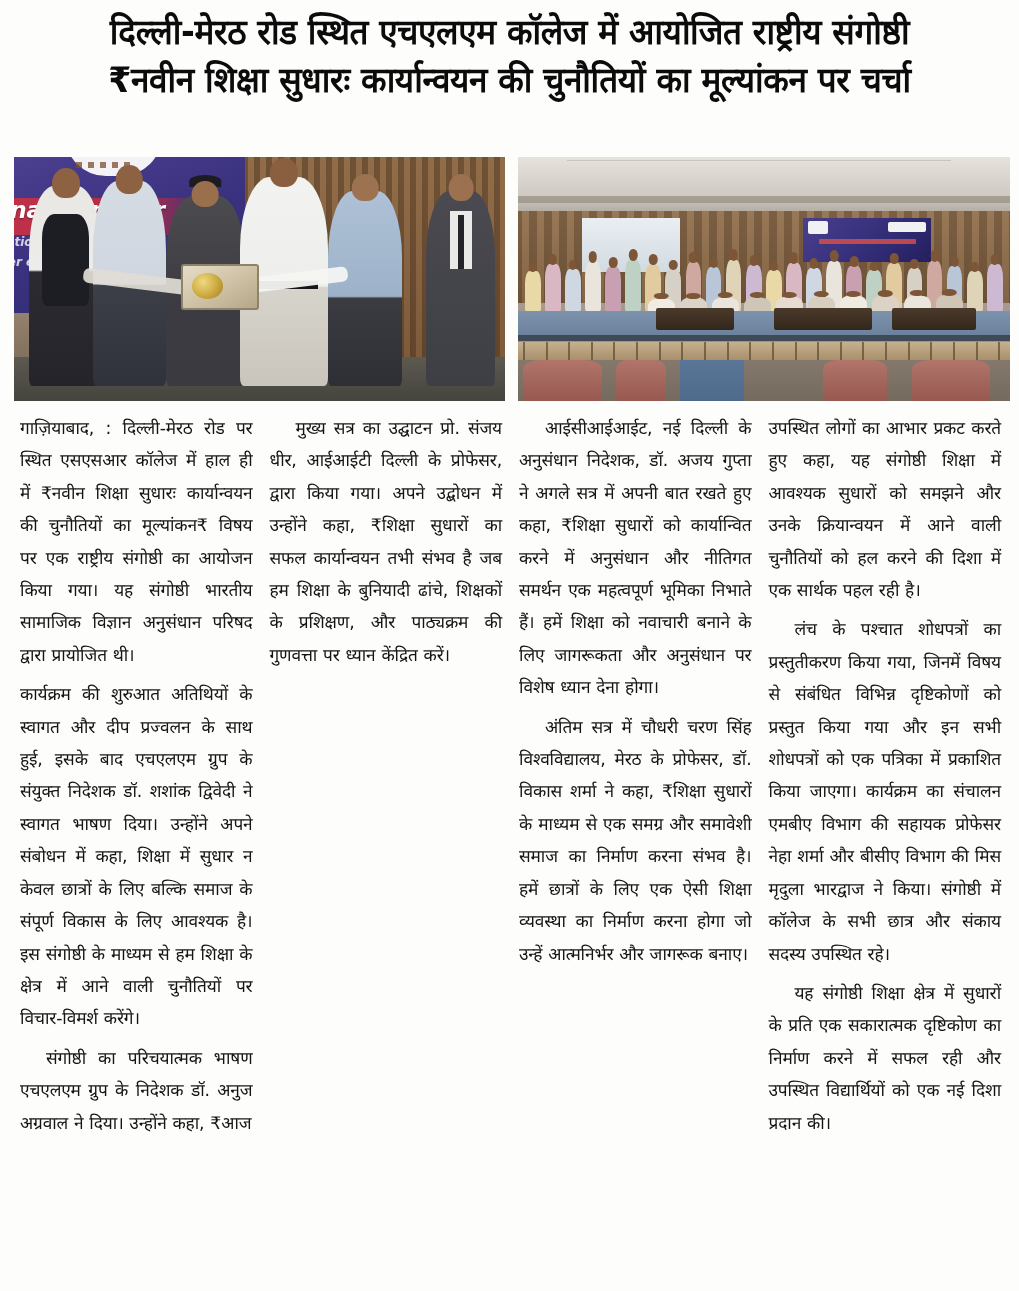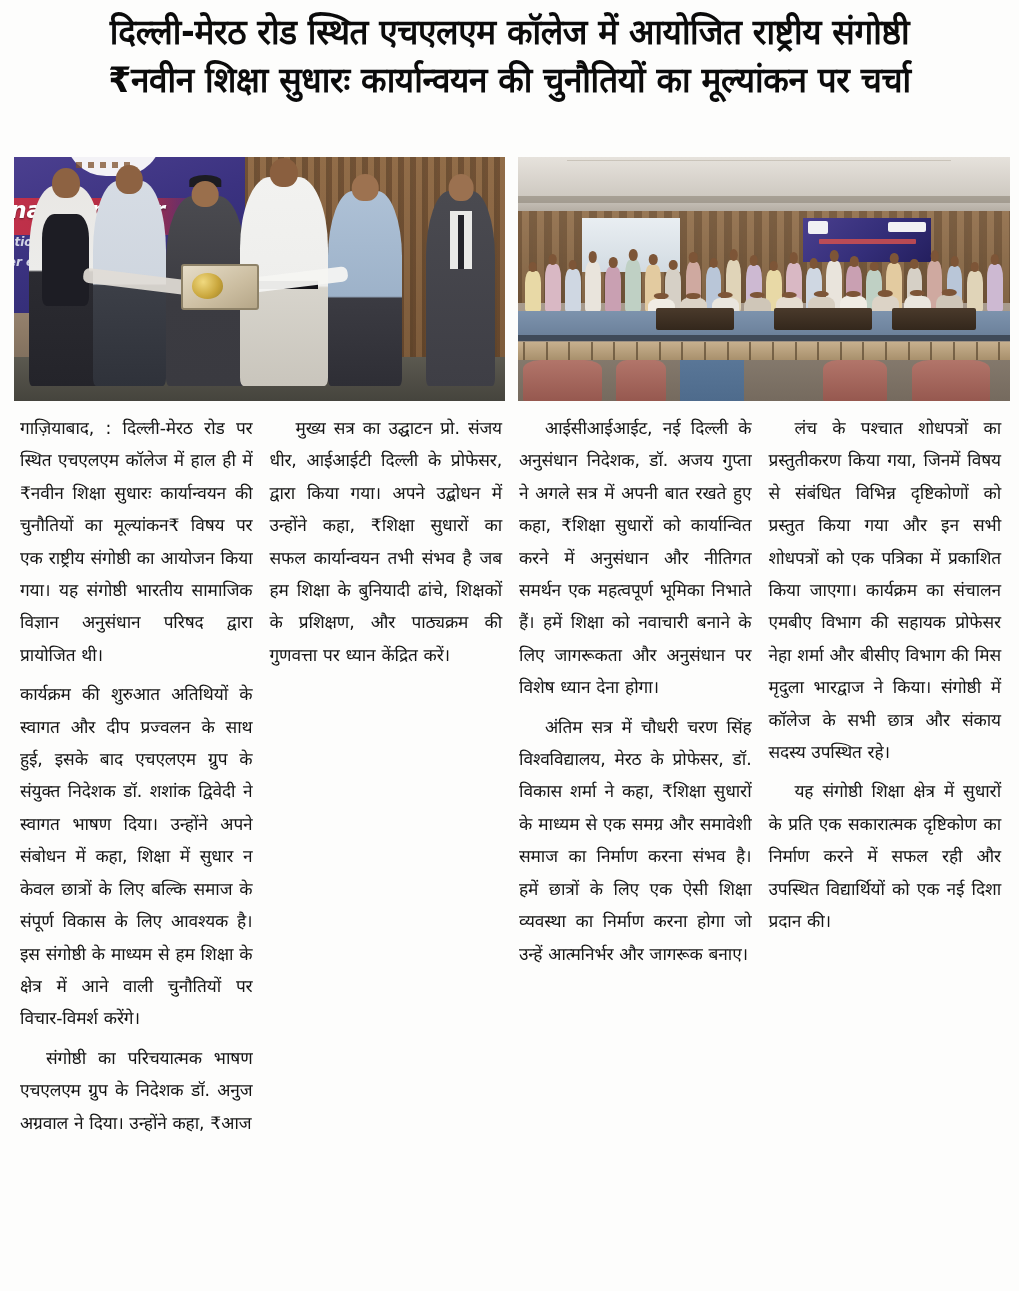--- a/index.html
+++ b/index.html
@@ -469,33 +469,34 @@
         <div class="p2-chair" style="left: 1%; width: 16%;"></div>
         <div class="p2-chair" style="left: 20%; width: 10%;"></div>
         <div class="p2-chair" style="left: 62%; width: 13%;"></div>
         <div class="p2-chair" style="left: 80%; width: 16%;"></div>
       </div>
   </div>
 
   <div class="columns">
 
     <div class="col">
-      <p>गाज़ियाबाद, : दिल्ली-मेरठ रोड पर स्थित एचएलएम कॉलेज में हाल ही में ₹नवीन शिक्षा सुधारः कार्यान्वयन की चुनौतियों का मूल्यांकन₹ विषय पर एक राष्ट्रीय संगोष्ठी का आयोजन किया गया। यह संगोष्ठी भारतीय सामाजिक विज्ञान अनुसंधान परिषद द्वारा प्रायोजित थी।</p>
+      <p>गाज़ियाबाद, : दिल्ली-मेरठ रोड पर स्थित एसएसआर कॉलेज में हाल ही में ₹नवीन शिक्षा सुधारः कार्यान्वयन की चुनौतियों का मूल्यांकन₹ विषय पर एक राष्ट्रीय संगोष्ठी का आयोजन किया गया। यह संगोष्ठी भारतीय सामाजिक विज्ञान अनुसंधान परिषद द्वारा प्रायोजित थी।</p>
       <p>कार्यक्रम की शुरुआत अतिथियों के स्वागत और दीप प्रज्वलन के साथ हुई, इसके बाद एचएलएम ग्रुप के संयुक्त निदेशक डॉ. शशांक द्विवेदी ने स्वागत भाषण दिया। उन्होंने अपने संबोधन में कहा, शिक्षा में सुधार न केवल छात्रों के लिए बल्कि समाज के संपूर्ण विकास के लिए आवश्यक है। इस संगोष्ठी के माध्यम से हम शिक्षा के क्षेत्र में आने वाली चुनौतियों पर विचार-विमर्श करेंगे।</p>
       <p class="indent">संगोष्ठी का परिचयात्मक भाषण एचएलएम ग्रुप के निदेशक डॉ. अनुज अग्रवाल ने दिया। उन्होंने कहा, ₹आज</p>
     </div>
 
     <div class="col">
       <p class="indent">मुख्य सत्र का उद्घाटन प्रो. संजय धीर, आईआईटी दिल्ली के प्रोफेसर, द्वारा किया गया। अपने उद्बोधन में उन्होंने कहा, ₹शिक्षा सुधारों का सफल कार्यान्वयन तभी संभव है जब हम शिक्षा के बुनियादी ढांचे, शिक्षकों के प्रशिक्षण, और पाठ्यक्रम की गुणवत्ता पर ध्यान केंद्रित करें।</p>
     </div>
 
     <div class="col">
       <p class="indent">आईसीआईआईट, नई दिल्ली के अनुसंधान निदेशक, डॉ. अजय गुप्ता ने अगले सत्र में अपनी बात रखते हुए कहा, ₹शिक्षा सुधारों को कार्यान्वित करने में अनुसंधान और नीतिगत समर्थन एक महत्वपूर्ण भूमिका निभाते हैं। हमें शिक्षा को नवाचारी बनाने के लिए जागरूकता और अनुसंधान पर विशेष ध्यान देना होगा।</p>
       <p class="indent">अंतिम सत्र में चौधरी चरण सिंह विश्वविद्यालय, मेरठ के प्रोफेसर, डॉ. विकास शर्मा ने कहा, ₹शिक्षा सुधारों के माध्यम से एक समग्र और समावेशी समाज का निर्माण करना संभव है। हमें छात्रों के लिए एक ऐसी शिक्षा व्यवस्था का निर्माण करना होगा जो उन्हें आत्मनिर्भर और जागरूक बनाए।</p>
     </div>
 
     <div class="col">
+      <p>उपस्थित लोगों का आभार प्रकट करते हुए कहा, यह संगोष्ठी शिक्षा में आवश्यक सुधारों को समझने और उनके क्रियान्वयन में आने वाली चुनौतियों को हल करने की दिशा में एक सार्थक पहल रही है।</p>
       <p class="indent">लंच के पश्चात शोधपत्रों का प्रस्तुतीकरण किया गया, जिनमें विषय से संबंधित विभिन्न दृष्टिकोणों को प्रस्तुत किया गया और इन सभी शोधपत्रों को एक पत्रिका में प्रकाशित किया जाएगा। कार्यक्रम का संचालन एमबीए विभाग की सहायक प्रोफेसर नेहा शर्मा और बीसीए विभाग की मिस मृदुला भारद्वाज ने किया। संगोष्ठी में कॉलेज के सभी छात्र और संकाय सदस्य उपस्थित रहे।</p>
       <p class="indent">यह संगोष्ठी शिक्षा क्षेत्र में सुधारों के प्रति एक सकारात्मक दृष्टिकोण का निर्माण करने में सफल रही और उपस्थित विद्यार्थियों को एक नई दिशा प्रदान की।</p>
     </div>
 
   </div>
 </div>
 
 </body></html>

